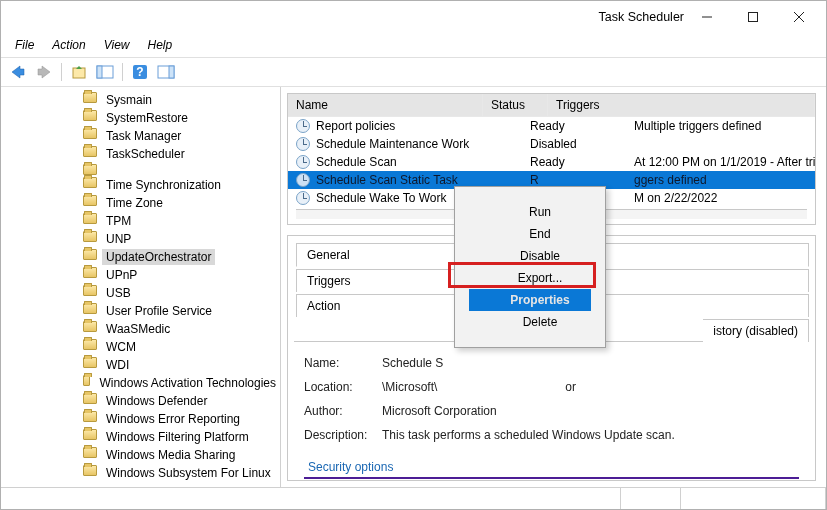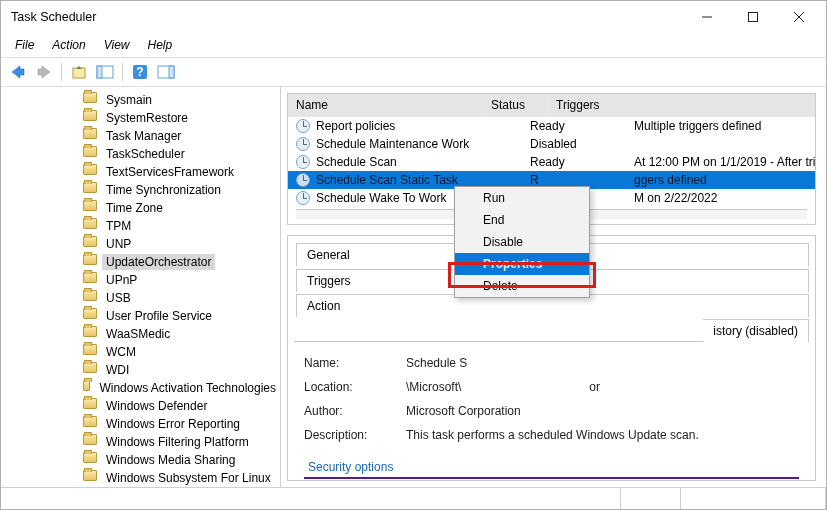--- a/index.html
+++ b/index.html
@@ -1,17 +1,17 @@
 <!DOCTYPE html>
 <html><head>
 <meta charset="utf-8">
 <style>
 * { box-sizing: border-box; margin: 0; padding: 0; font-family: "Segoe UI", Tahoma, sans-serif; font-size: 12px; }
 body { background: #fff; width: 827px; height: 510px; overflow: hidden; border: 1px solid #b0b0b0; }
-.titlebar { height: 32px; display: flex; align-items: center; padding: 0 4px; }
+.titlebar { height: 32px; display: flex; align-items: center; padding: 0 4px; text-align: right; }
 .titlebar .title { flex: 1; padding-left: 6px; font-size: 12.5px; }
 .win-btn { width: 46px; height: 32px; display: flex; align-items: center; justify-content: center; cursor: pointer; }
 .win-btn svg { stroke: #222; }
 .menubar { display: flex; padding: 2px 6px; gap: 2px; }
 .menubar span { padding: 3px 8px; cursor: pointer; font-style: italic; }
 .toolbar { display: flex; align-items: center; padding: 2px 6px; gap: 4px; border-top: 1px solid #e0e0e0; border-bottom: 1px solid #e0e0e0; height: 30px; }
 .tool-btn { width: 22px; height: 22px; display: flex; align-items: center; justify-content: center; cursor: pointer; }
 .tb-sep { width: 1px; height: 18px; background: #d0d0d0; margin: 0 2px; }
 .main-area { display: flex; height: calc(100% - 32px - 24px - 30px - 22px); }
 .left-pane { width: 280px; border-right: 1px solid #d0d0d0; overflow: auto; padding: 4px 0; }
@@ -34,23 +34,23 @@
 .clock-icon::before { content: ''; position: absolute; width: 1px; height: 5px; background: #4a6a8a; top: 1px; left: 6px; }
 .clock-icon::after { content: ''; position: absolute; width: 4px; height: 1px; background: #4a6a8a; top: 6px; left: 6px; }
 .tl-row.selected .clock-icon { background: #cce0f4; }
 .details-pane { flex: 1; border: 1px solid #c8c8c8; margin-top: 10px; padding: 6px; overflow: auto; }
 .tabs { display: flex; border-bottom: 1px solid #c8c8c8; gap: 2px; padding-left: 2px; flex-direction: column; }
 .tab { padding: 4px 10px; border: 1px solid #c8c8c8; border-bottom: none; background: #fff; cursor: pointer; position: relative; top: 1px; }
 .tab.active { border-bottom: 1px solid #fff; z-index: 1; }
 .details-form { padding: 14px 10px 10px; }
 .form-row { display: flex; margin-bottom: 10px; }
 .form-row .lbl { width: 78px; color: #222; }
-.form-row .val { flex: 1; color: #222; margin-left: 24px; }
+.form-row .val { flex: 1; color: #222; }
 .section-title { color: #1a67b3; border-bottom: 2px solid #4c1d95; padding: 6px 4px 3px; margin-top: 12px; }
-.context-menu { position: absolute; background: #f2f2f2; border: 1px solid #a0a0a0; box-shadow: 3px 3px 6px rgba(0,0,0,0.2); width: 136px; z-index: 10; padding: 0; }
+.context-menu { position: absolute; background: #f2f2f2; border: 1px solid #a0a0a0; box-shadow: 3px 3px 6px rgba(0,0,0,0.2); width: 152px; z-index: 10; padding: 14px; text-align: center; }
 .cm-item { padding: 4px 8px 4px 28px; cursor: pointer; }
 .cm-item.highlighted { background: #0a78d6; color: #e5e5e5; font-weight: bold; }
 .cm-highlight-box { position: absolute; border: 3px solid #d62020; pointer-events: none; z-index: 20; }
 .status-bar { height: 22px; border-top: 1px solid #d0d0d0; display: flex; }
 .status-bar .seg { border-right: 1px solid #d0d0d0; height: 100%; }
 .h-scroll-ind { height: 10px; border-top: 1px solid #c8c8c8; background: #f4f4f4; margin: 2px 8px 0; }
 </style>
 </head>
 <body>
 
@@ -133,21 +133,20 @@
       <div class="tree-item">
         <span class="folder-icon"></span>
         <span class="label">Task Manager</span>
       </div>
       <div class="tree-item">
         <span class="folder-icon"></span>
         <span class="label">TaskScheduler</span>
       </div>
       <div class="tree-item">
         <span class="folder-icon"></span>
-        <span class="label">TextServicesFramework</span>
       </div>
       <div class="tree-item">
         <span class="folder-icon"></span>
         <span class="label">Time Synchronization</span>
       </div>
       <div class="tree-item">
         <span class="folder-icon"></span>
         <span class="label">Time Zone</span>
       </div>
       <div class="tree-item">
@@ -281,16 +280,17 @@
 <div class="status-bar">
   <div class="seg" style="width:620px"></div>
   <div class="seg" style="width:60px"></div>
   <div class="seg" style="flex:1"></div>
 </div>
 
 <div class="context-menu" style="left:454px; top:186px">
   <div class="cm-item">Run</div>
   <div class="cm-item">End</div>
   <div class="cm-item">Disable</div>
+  <div class="cm-item">Export...</div>
   <div class="cm-item highlighted">Properties</div>
   <div class="cm-item">Delete</div>
 </div>
 <div class="cm-highlight-box" style="left:448px; top:262px; width:148px; height:26px"></div>
 
 </body></html>

